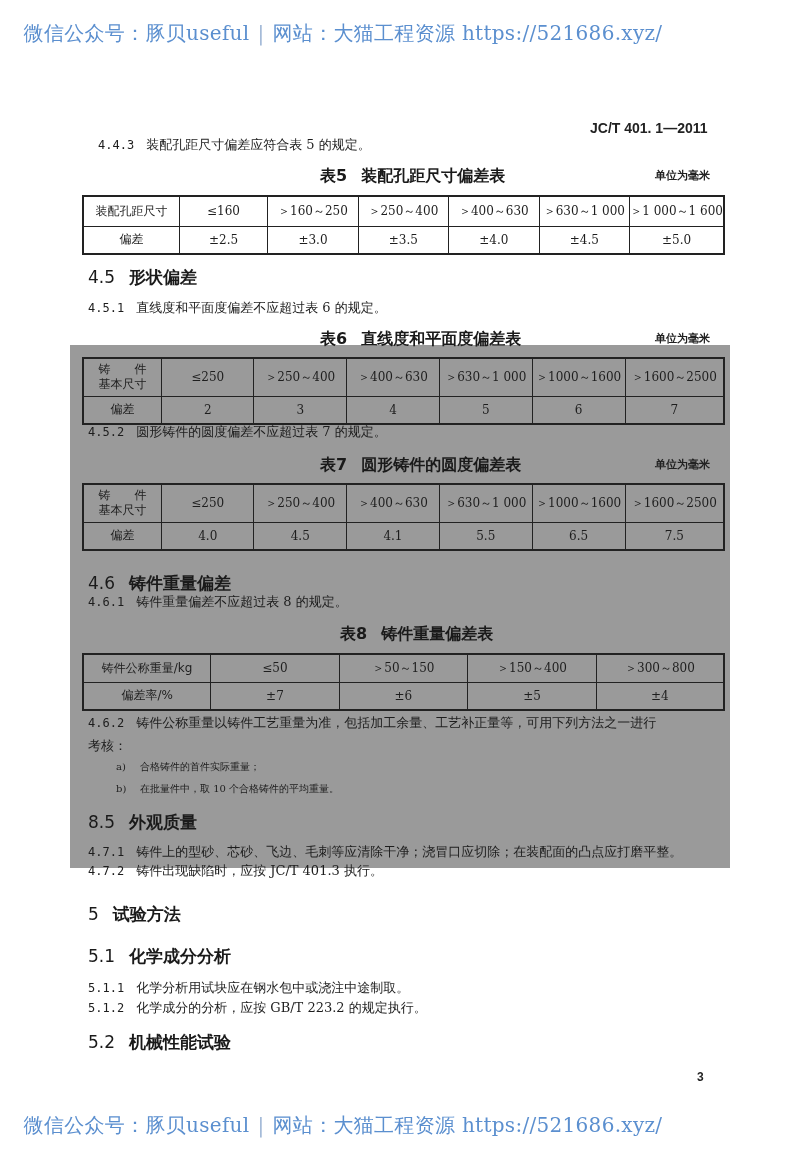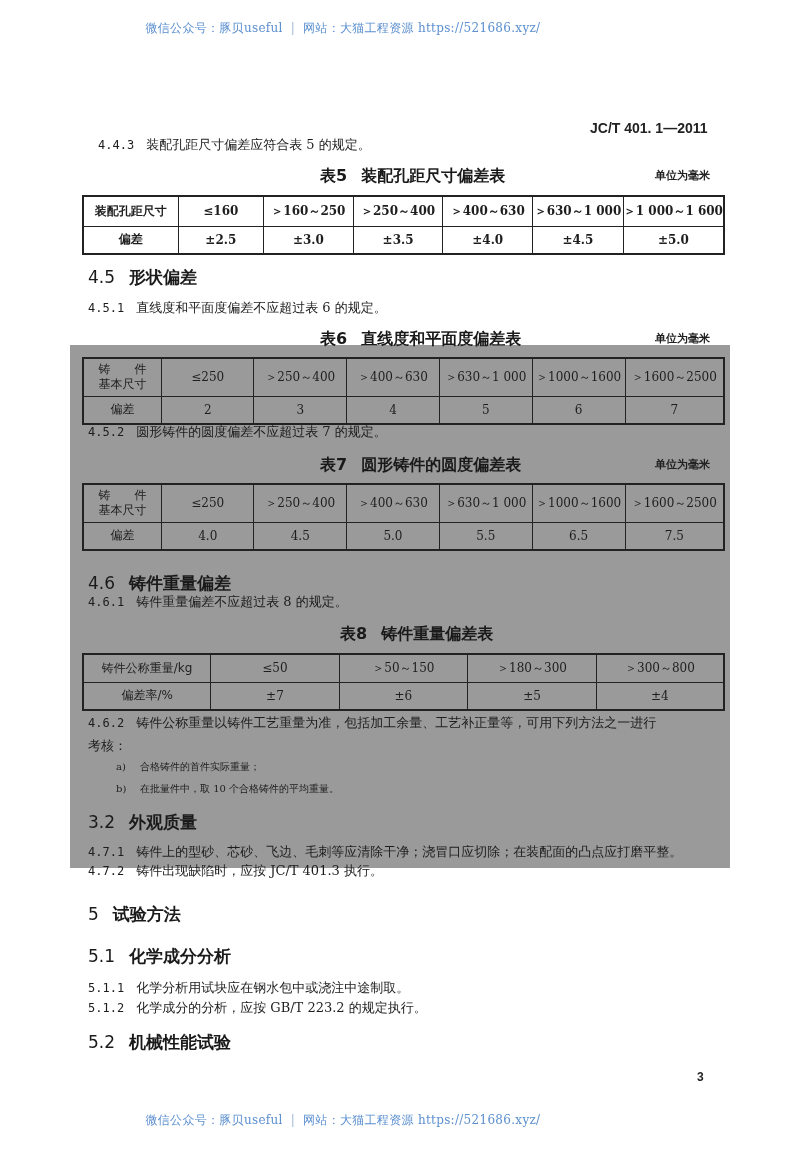--- a/index.html
+++ b/index.html
@@ -4,21 +4,21 @@
 <style>
   html, body { margin:0; padding:0; }
   body {
     width:800px; height:1168px; position:relative; overflow:hidden;
     background:#ffffff;
     font-family:"DejaVu Serif", "Liberation Serif", serif;
     color:#1e1e1e;
   }
   .watermark {
     position:absolute; left:0; width:686px; text-align:center;
-    color:#5b8fcf; font-size:12px; letter-spacing:0.3px;
+    color:#5b8fcf; font-size:20px; letter-spacing:0.3px;
     font-family:"DejaVu Serif", serif;
   }
   .watermark .sep { color:#9fb6d6; margin:0 8px; }
   .wm-top { top:20px; }
   .wm-bottom { top:1112px; }
 
   .overlay {
     position:absolute; left:70px; top:345px; width:660px; height:523px;
     background:#9a9a9a; z-index:0;
   }
@@ -65,21 +65,21 @@
 
 <div class="abs para" style="left:98px;top:136px;">
   <span class="num">4.4.3</span><span>装配孔距尺寸偏差应符合表 5 的规定。</span>
 </div>
 
 <div class="abs caption" style="left:320px;top:166px;">
   <span class="num">表5</span><span>装配孔距尺寸偏差表</span>
 </div>
 <div class="abs unit" style="left:655px;top:168px;">单位为毫米</div>
 
-<table class="std" style="left:82px;top:195px;width:643px;font-weight:bold;">
+<table class="std" style="left:82px;top:195px;width:643px;">
   <colgroup>
       <col style="width:97px">
       <col style="width:90px">
       <col style="width:91px">
       <col style="width:91px">
       <col style="width:91px">
       <col style="width:91px">
       <col style="width:92px">
     </colgroup>
   <tbody>
@@ -181,21 +181,21 @@
     <td>＞250～400</td>
     <td>＞400～630</td>
     <td>＞630～1 000</td>
     <td>＞1000～1600</td>
     <td>＞1600～2500</td>
   </tr>
   <tr style="height:28px;">
     <td class="hdr">偏差</td>
     <td>4.0</td>
     <td>4.5</td>
-    <td>5.0</td>
+    <td>4.1</td>
     <td>5.5</td>
     <td>6.5</td>
     <td>7.5</td>
   </tr>
 </tbody>
   </table>
 
 <div class="abs heading" style="left:88px;top:572px;">
   <span class="num">4.6</span><span>铸件重量偏差</span>
 </div>
@@ -214,21 +214,21 @@
       <col style="width:129px">
       <col style="width:129px">
       <col style="width:129px">
       <col style="width:128px">
     </colgroup>
   <tbody>
       <tr style="height:28px;">
     <td class="hdr">铸件公称重量/kg</td>
     <td>≤50</td>
     <td>＞50～150</td>
-    <td>＞180～300</td>
+    <td>＞150～400</td>
     <td>＞300～800</td>
   </tr>
   <tr style="height:28px;">
     <td class="hdr">偏差率/%</td>
     <td>±7</td>
     <td>±6</td>
     <td>±5</td>
     <td>±4</td>
   </tr>
 </tbody>
@@ -240,21 +240,21 @@
 <div class="abs para" style="left:88px;top:737px;">考核：</div>
 
 <div class="abs list-item" style="left:116px;top:760px;">
   <span class="mark">a)</span><span>合格铸件的首件实际重量；</span>
 </div>
 <div class="abs list-item" style="left:116px;top:782px;">
   <span class="mark">b)</span><span>在批量件中，取 10 个合格铸件的平均重量。</span>
 </div>
 
 <div class="abs heading" style="left:88px;top:811px;">
-  <span class="num">3.2</span><span>外观质量</span>
+  <span class="num">8.5</span><span>外观质量</span>
 </div>
 
 <div class="abs para" style="left:88px;top:843px;">
   <span class="num">4.7.1</span><span>铸件上的型砂、芯砂、飞边、毛刺等应清除干净；浇冒口应切除；在装配面的凸点应打磨平整。</span>
 </div>
 
 <div class="abs para" style="left:88px;top:862px;">
   <span class="num">4.7.2</span><span>铸件出现缺陷时，应按 JC/T 401.3 执行。</span>
 </div>
 

